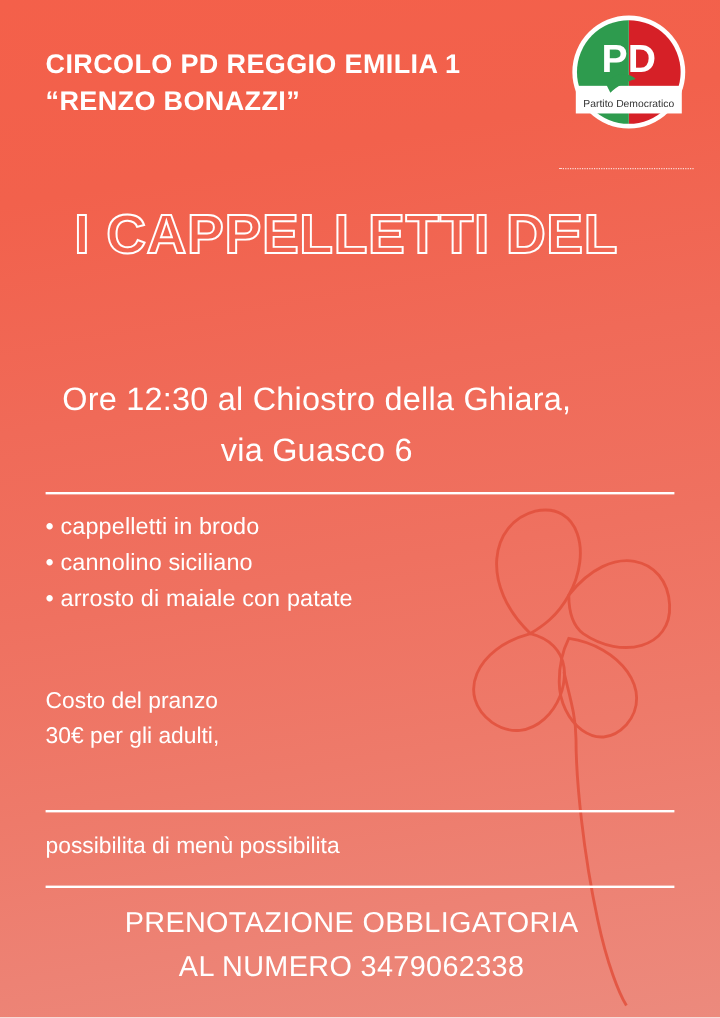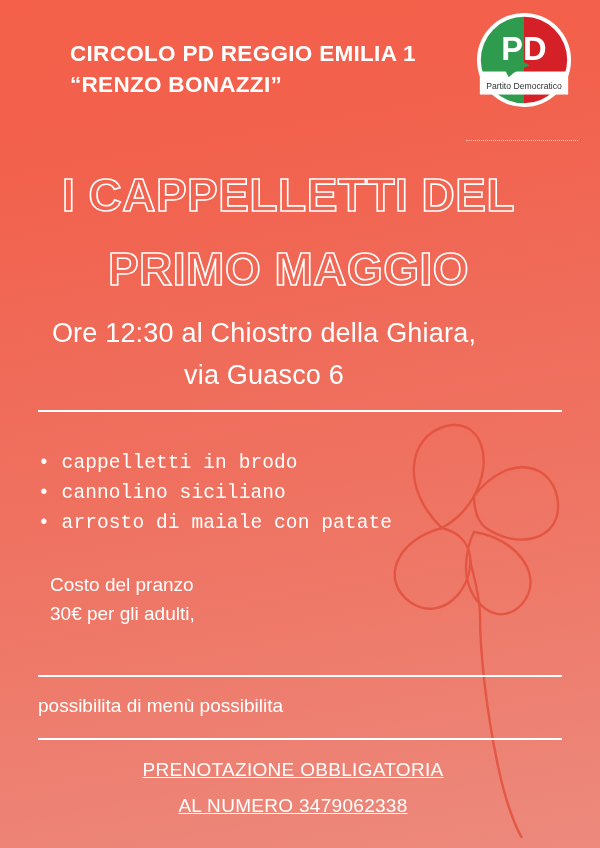--- a/index.html
+++ b/index.html
@@ -39,21 +39,20 @@
     width: 96px;
     height: 96px;
   }
 
   
   .header {
     position: absolute;
     left: 38px;
     top: 38px;
     width: 400px;
-    margin-left: 32px;
   }
   .header .line {
     font-size: 22.5px;
     letter-spacing: 0.3px;
     font-weight: bold;
     line-height: 31px;
     white-space: nowrap;
   }
 
   
@@ -105,40 +104,38 @@
     border-top: 2px solid #ffffff;
     margin: 0;
   }
   hr.rule1 { top: 410px; }
   hr.rule2 { top: 675px; }
   hr.rule3 { top: 738px; }
 
   .menu {
     position: absolute;
     left: 38px;
-    top: 448px;
+    top: 424px;
     width: 420px;
-    font-family: Liberation Mono, monospace;
   }
   .menu .item {
     font-size: 19.5px;
     line-height: 30px;
     letter-spacing: 0.1px;
   }
 
   .price {
     position: absolute;
     left: 38px;
     top: 570px;
     width: 400px;
   }
   .price .pline {
     font-size: 19px;
     line-height: 29px;
-    margin-left: 12px;
   }
 
   .veg {
     position: absolute;
     left: 38px;
     top: 692px;
     width: 420px;
     font-size: 19px;
     line-height: 28px;
   }
@@ -146,24 +143,23 @@
   .booking {
     position: absolute;
     left: 0;
     top: 752px;
     width: 600px;
     text-align: center;
     padding-right: 14px;
     box-sizing: border-box;
   }
   .booking .bline {
-    font-size: 19px;
+    font-size: 24px;
     line-height: 36px;
     letter-spacing: 0.3px;
-    text-decoration: underline;
   }
 </style>
 </head>
 <body>
 
 <div id="poster">
 
   <svg id="flower" viewBox="0 0 200 430" fill="none">
     <g stroke="#e2503c" stroke-width="2.4" fill="none" opacity="0.85">
       <path d="M72 118 C30 78, 38 26, 76 16 C112 8, 124 50, 104 86 C94 104, 82 112, 72 118 Z"></path>
@@ -186,21 +182,20 @@
 
   <div class="dotted"></div>
 
   <div class="header">
     <div class="line">CIRCOLO PD REGGIO EMILIA 1</div>
     <div class="line">“RENZO BONAZZI”</div>
   </div>
 
   <div class="title">
     <div class="tline">I CAPPELLETTI DEL</div>
-    <div class="tline">PRIMO MAGGIO</div>
   </div>
 
   <div class="when">
     <div class="wline">Ore 12:30 al Chiostro della Ghiara,</div>
     <div class="wline">via Guasco 6</div>
   </div>
 
   <hr class="rule rule1">
 
   <div class="menu">

